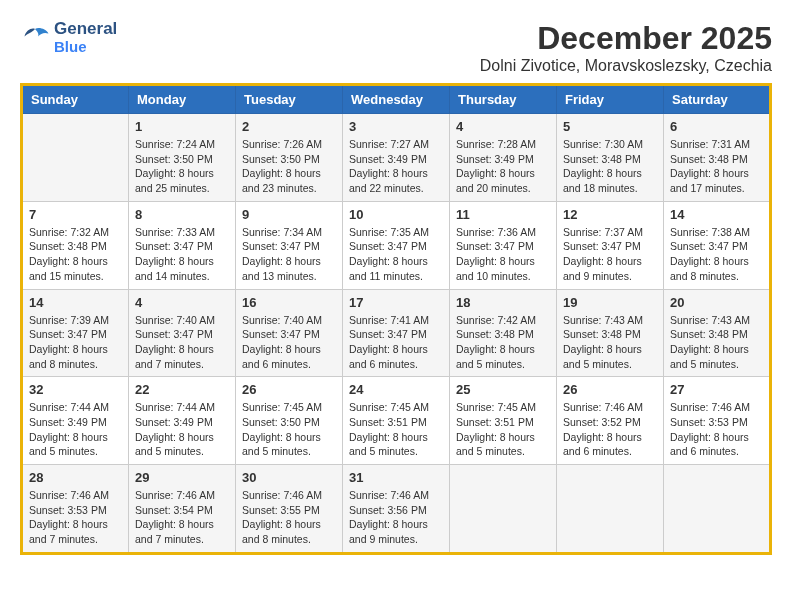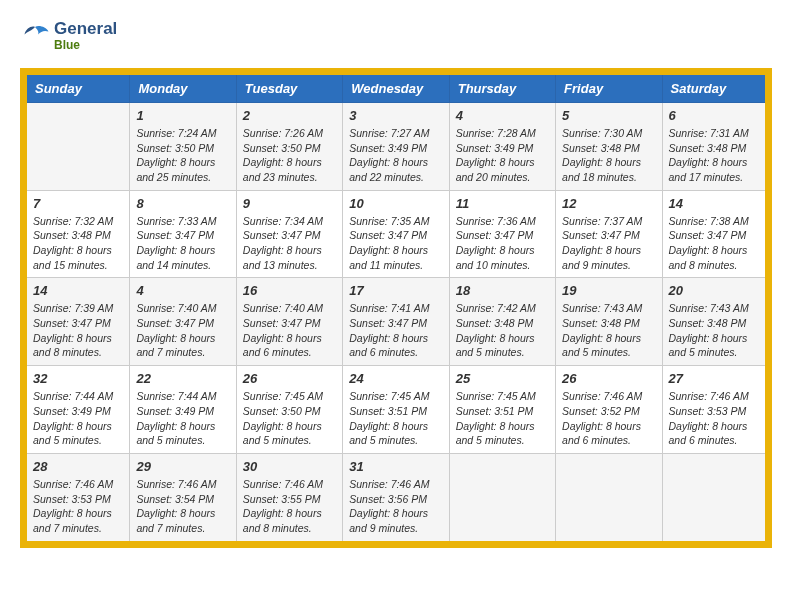--- a/index.html
+++ b/index.html
@@ -7,21 +7,21 @@
       font-family: Arial, sans-serif;
       background: #fff;
       width: 792px;
       min-height: 612px;
       padding: 20px;
     }
     .header-area {
       display: flex;
       justify-content: space-between;
       align-items: flex-start;
-      margin-bottom: 16px;
+      margin-bottom: 8px;
     }
     .logo {
       display: flex;
       align-items: center;
       gap: 4px;
     }
     .logo-bird {
       width: 30px;
       height: 30px;
     }
@@ -33,22 +33,21 @@
       font-weight: bold;
       color: #333;
     }
     .subtitle {
       font-size: 16px;
       color: #333;
     }
     table {
       width: 100%;
       border-collapse: collapse;
-      border: 7px solid #eab308;
-      font-style: italic;
+      border: 3px solid #eab308;
     }
     thead th {
       background-color: #2c6fbd;
       color: #fff;
       font-size: 13px;
       font-weight: bold;
       padding: 6px 8px;
       text-align: left;
       border: 1px solid #2a65ac;
     }
@@ -82,24 +81,26 @@
 <body>
 
 <div class="header-area">
   <div class="logo">
     <svg class="logo-bird" viewBox="0 0 40 40">
       <path d="M20 8 C25 5, 35 8, 38 14 C32 12, 28 14, 24 18 C26 14, 22 10, 20 8Z" fill="#3182ce"></path>
       <path d="M20 8 C15 6, 8 10, 6 18 C10 14, 16 13, 20 8Z" fill="#2c5282"></path>
     </svg>
     <div>
       <div style="font-size:17px;font-weight:bold;color:#2c5282;line-height:1.1">General</div>
-      <div style="font-size:12px;font-weight:bold;color:#4d7c0f;line-height:1.1">Blue</div>
+      <div style="font-size:15px;font-weight:bold;color:#3b82f6;line-height:1.1">Blue</div>
     </div>
   </div>
   <div class="title-area">
+    <div class="main-title">December 2025</div>
+    <div class="subtitle">Dolni Zivotice, Moravskoslezsky, Czechia</div>
   </div>
 </div>
 
 <table>
   <thead>
     <tr id="header-row">
         <th>Sunday</th>
         <th>Monday</th>
         <th>Tuesday</th>
         <th>Wednesday</th>

